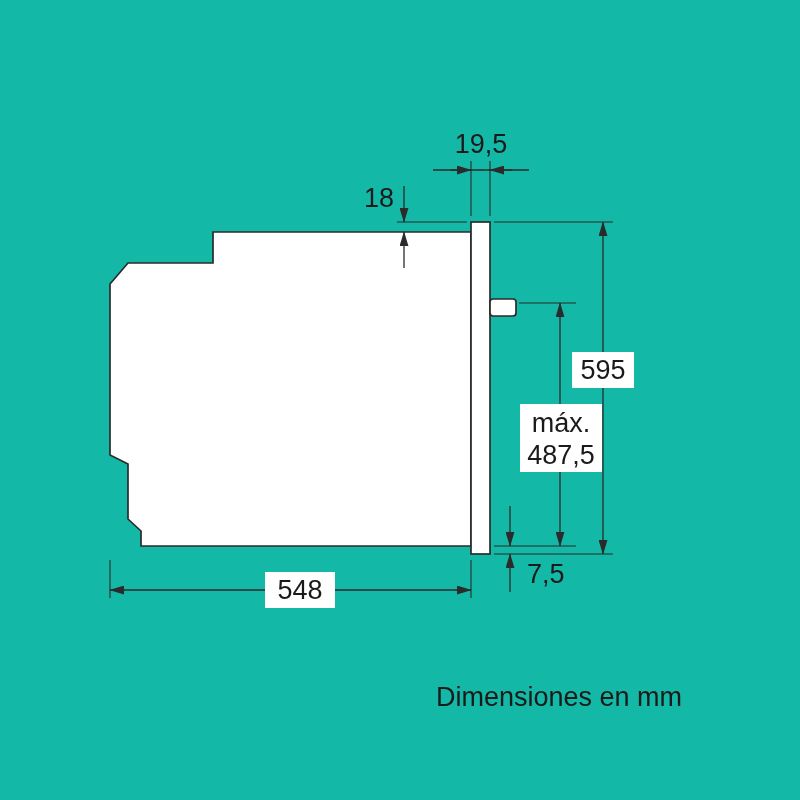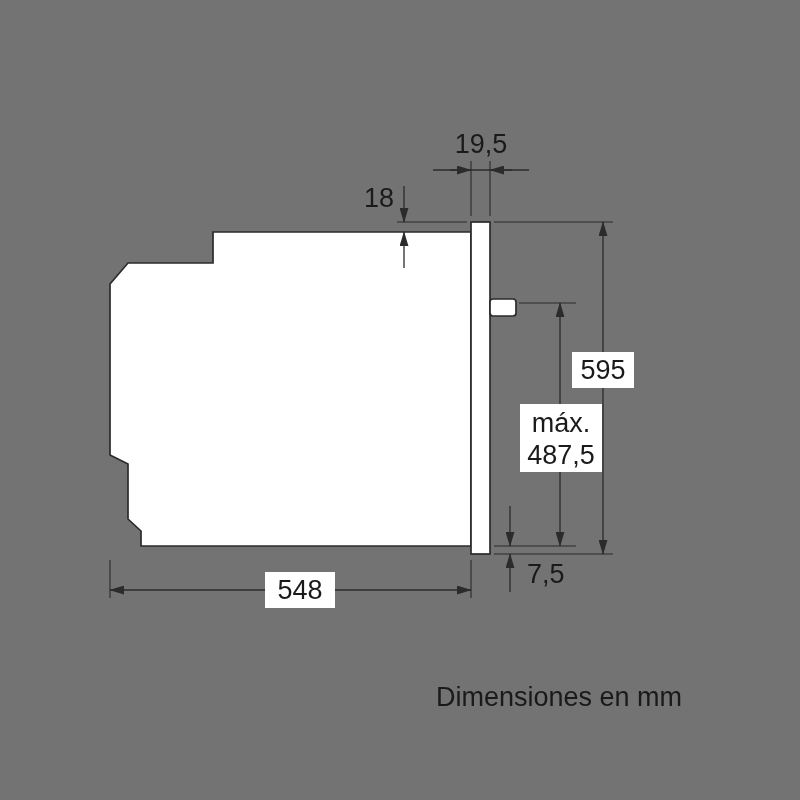--- a/index.html
+++ b/index.html
@@ -3,21 +3,21 @@
 <meta charset="utf-8">
 <style>
   html, body {
     margin: 0;
     padding: 0;
     background: #ffffff;
   }
   .stage {
     width: 800px;
     height: 800px;
-    background: #737373;
+    background: #14b8a6;
     position: relative;
     overflow: hidden;
   }
   svg text {
     font-family: "Liberation Sans", sans-serif;
     font-size: 27px;
     fill: #1a1a1a;
   }
   .outline {
     fill: #ffffff;

